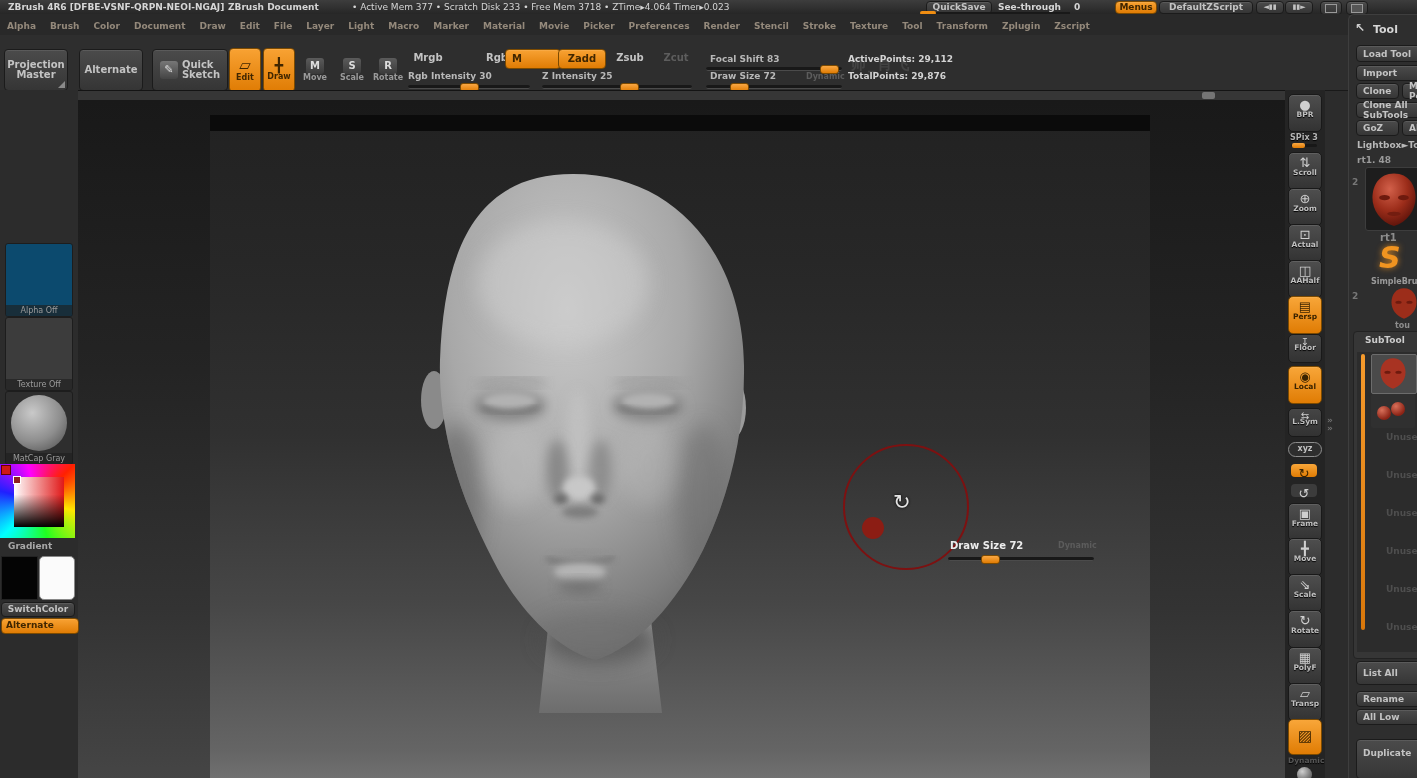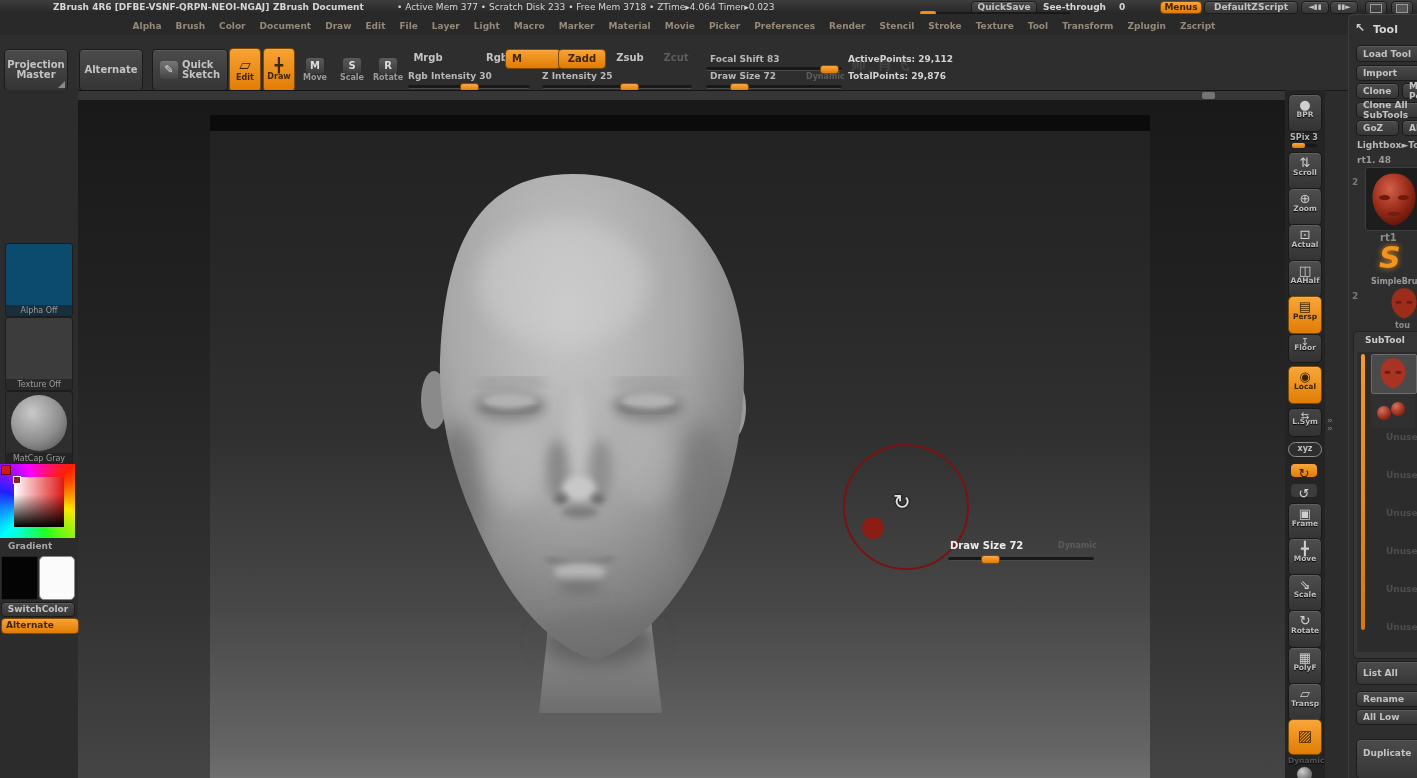--- a/index.html
+++ b/index.html
@@ -3,23 +3,23 @@
 <meta charset="utf-8">
 <style>
   html,body{margin:0;padding:0;background:#191919;}
   #app{position:relative;width:1417px;height:778px;overflow:hidden;background:#2c2c2c;
        font-family:"DejaVu Sans",sans-serif;color:#bbb;user-select:none;}
   .abs{position:absolute;}
   .bold{font-weight:bold;}
   
   #titlebar{position:absolute;left:0;top:0;width:1417px;height:14px;
             background:linear-gradient(#3d3d3d,#262626);font-size:9px;color:#d6d6d6;}
-  #titlebar span{position:absolute;top:2px;white-space:nowrap;margin-left:45px;}
+  #titlebar span{position:absolute;top:2px;white-space:nowrap;}
   #menubar{position:absolute;left:0;top:14px;width:1348px;height:21px;background:#292929;
-           border-bottom:5px solid #5eead4;white-space:nowrap;overflow:hidden;text-align:center;}
+           border-bottom:5px solid #5eead4;white-space:nowrap;overflow:hidden;}
   .menu-item{display:inline-block;padding:4px 7px 0 7px;font-size:9px;font-weight:bold;color:#94897b;}
   
   .btn{position:absolute;background:linear-gradient(#4b4b4b,#353535);border:1px solid #1b1b1b;
        border-radius:4px;color:#c3c3c3;font-weight:bold;font-size:10px;
        display:flex;align-items:center;justify-content:center;
        box-shadow:inset 0 1px 0 rgba(255,255,255,.09);text-align:center;line-height:1.05;}
   .btn.orange{background:linear-gradient(#f8a233,#e07c04);color:#402600;border-color:#7c4a00;}
   .btn.flat{background:none;border:none;box-shadow:none;}
   .btn.dim{color:#5d5d5d;}
   .lbl{position:absolute;font-size:9px;font-weight:bold;color:#b8b8b8;white-space:nowrap;}

